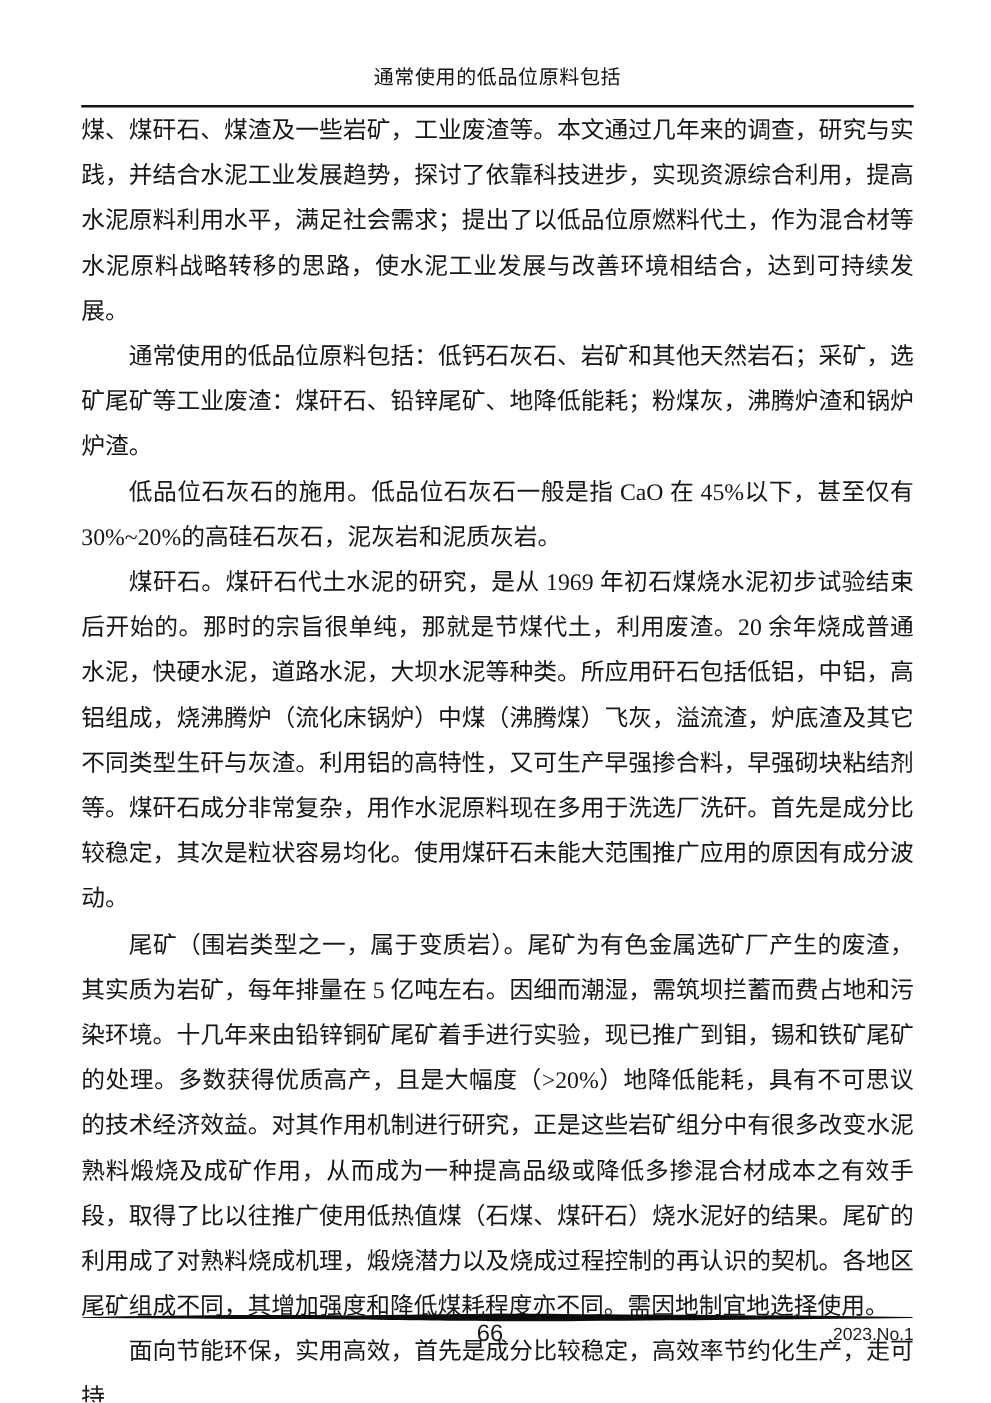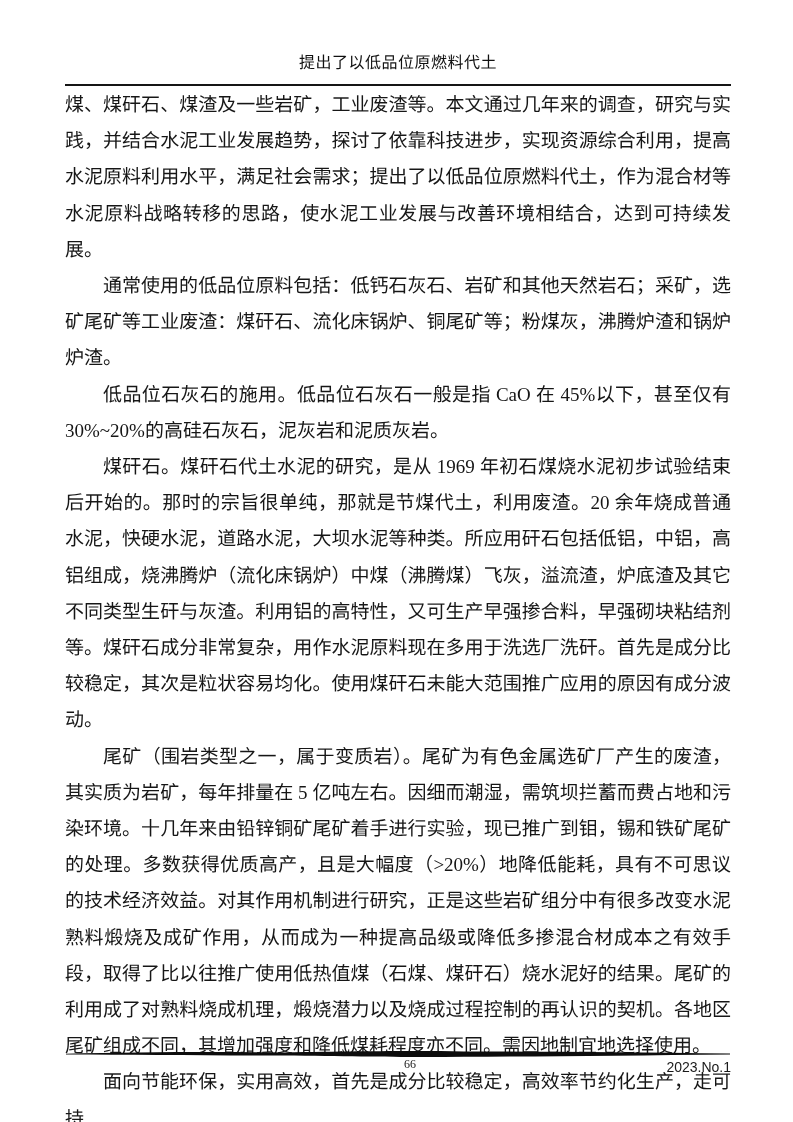--- a/index.html
+++ b/index.html
@@ -56,48 +56,48 @@
   .footer-rule {
     position: absolute;
     top: 1050px;
     left: 64px;
     width: 668px;
     height: 8px;
   }
   .footer-pageno {
     position: absolute;
     top: 1057px;
-    left: 77px;
+    left: 59px;
     width: 666px;
     text-align: center;
-    font-size: 12px;
-    font-family: Liberation Serif, serif;
+    font-size: 19px;
+    font-family: Liberation Sans, sans-serif;
     color: #1a1a1a;
   }
   .footer-issue {
     position: absolute;
     top: 1059px;
     right: 62px;
     font-size: 14px;
     font-family: "Liberation Sans", "DejaVu Sans", sans-serif;
     color: #1a1a1a;
   }
 </style>
 </head>
 <body>
 
 <div class="page">
 
-  <div class="doc-header">提出了以低品位原燃料代土</div>
+  <div class="doc-header">通常使用的低品位原料包括</div>
 
   <div class="header-rule"></div>
 
   <div class="content">
     <p>煤、煤矸石、煤渣及一些岩矿，工业废渣等。本文通过几年来的调查，研究与实践，并结合水泥工业发展趋势，探讨了依靠科技进步，实现资源综合利用，提高水泥原料利用水平，满足社会需求；提出了以低品位原燃料代土，作为混合材等水泥原料战略转移的思路，使水泥工业发展与改善环境相结合，达到可持续发展。</p>
-    <p class="p-indent">通常使用的低品位原料包括：低钙石灰石、岩矿和其他天然岩石；采矿，选矿尾矿等工业废渣：煤矸石、流化床锅炉、铜尾矿等；粉煤灰，沸腾炉渣和锅炉炉渣。</p>
+    <p class="p-indent">通常使用的低品位原料包括：低钙石灰石、岩矿和其他天然岩石；采矿，选矿尾矿等工业废渣：煤矸石、铅锌尾矿、地降低能耗；粉煤灰，沸腾炉渣和锅炉炉渣。</p>
     <p class="p-indent">低品位石灰石的施用。低品位石灰石一般是指 CaO 在 45%以下，甚至仅有30%~20%的高硅石灰石，泥灰岩和泥质灰岩。</p>
     <p class="p-indent">煤矸石。煤矸石代土水泥的研究，是从 1969 年初石煤烧水泥初步试验结束后开始的。那时的宗旨很单纯，那就是节煤代土，利用废渣。20 余年烧成普通水泥，快硬水泥，道路水泥，大坝水泥等种类。所应用矸石包括低铝，中铝，高铝组成，烧沸腾炉（流化床锅炉）中煤（沸腾煤）飞灰，溢流渣，炉底渣及其它不同类型生矸与灰渣。利用铝的高特性，又可生产早强掺合料，早强砌块粘结剂等。煤矸石成分非常复杂，用作水泥原料现在多用于洗选厂洗矸。首先是成分比较稳定，其次是粒状容易均化。使用煤矸石未能大范围推广应用的原因有成分波动。</p>
     <p class="p-indent">尾矿（围岩类型之一，属于变质岩）。尾矿为有色金属选矿厂产生的废渣，其实质为岩矿，每年排量在 5 亿吨左右。因细而潮湿，需筑坝拦蓄而费占地和污染环境。十几年来由铅锌铜矿尾矿着手进行实验，现已推广到钼，锡和铁矿尾矿的处理。多数获得优质高产，且是大幅度（&gt;20%）地降低能耗，具有不可思议的技术经济效益。对其作用机制进行研究，正是这些岩矿组分中有很多改变水泥熟料煅烧及成矿作用，从而成为一种提高品级或降低多掺混合材成本之有效手段，取得了比以往推广使用低热值煤（石煤、煤矸石）烧水泥好的结果。尾矿的利用成了对熟料烧成机理，煅烧潜力以及烧成过程控制的再认识的契机。各地区尾矿组成不同，其增加强度和降低煤耗程度亦不同。需因地制宜地选择使用。</p>
     <p class="p-indent">面向节能环保，实用高效，首先是成分比较稳定，高效率节约化生产，走可持</p>
   </div>
 
   <svg class="footer-rule" viewBox="0 0 668 8" preserveAspectRatio="none">
     <path d="M2,3.8 C70,2.2 140,1.6 220,2.4 C300,1.2 350,0.6 400,1.4 C480,1.6 570,2.4 666,3.6
              L666,4.4 C570,5.4 480,6.4 400,6.8 C350,7.4 300,6.8 220,5.6 C140,5.2 70,5.0 2,4.4 Z" fill="#0c0c0c"></path>
   </svg>

